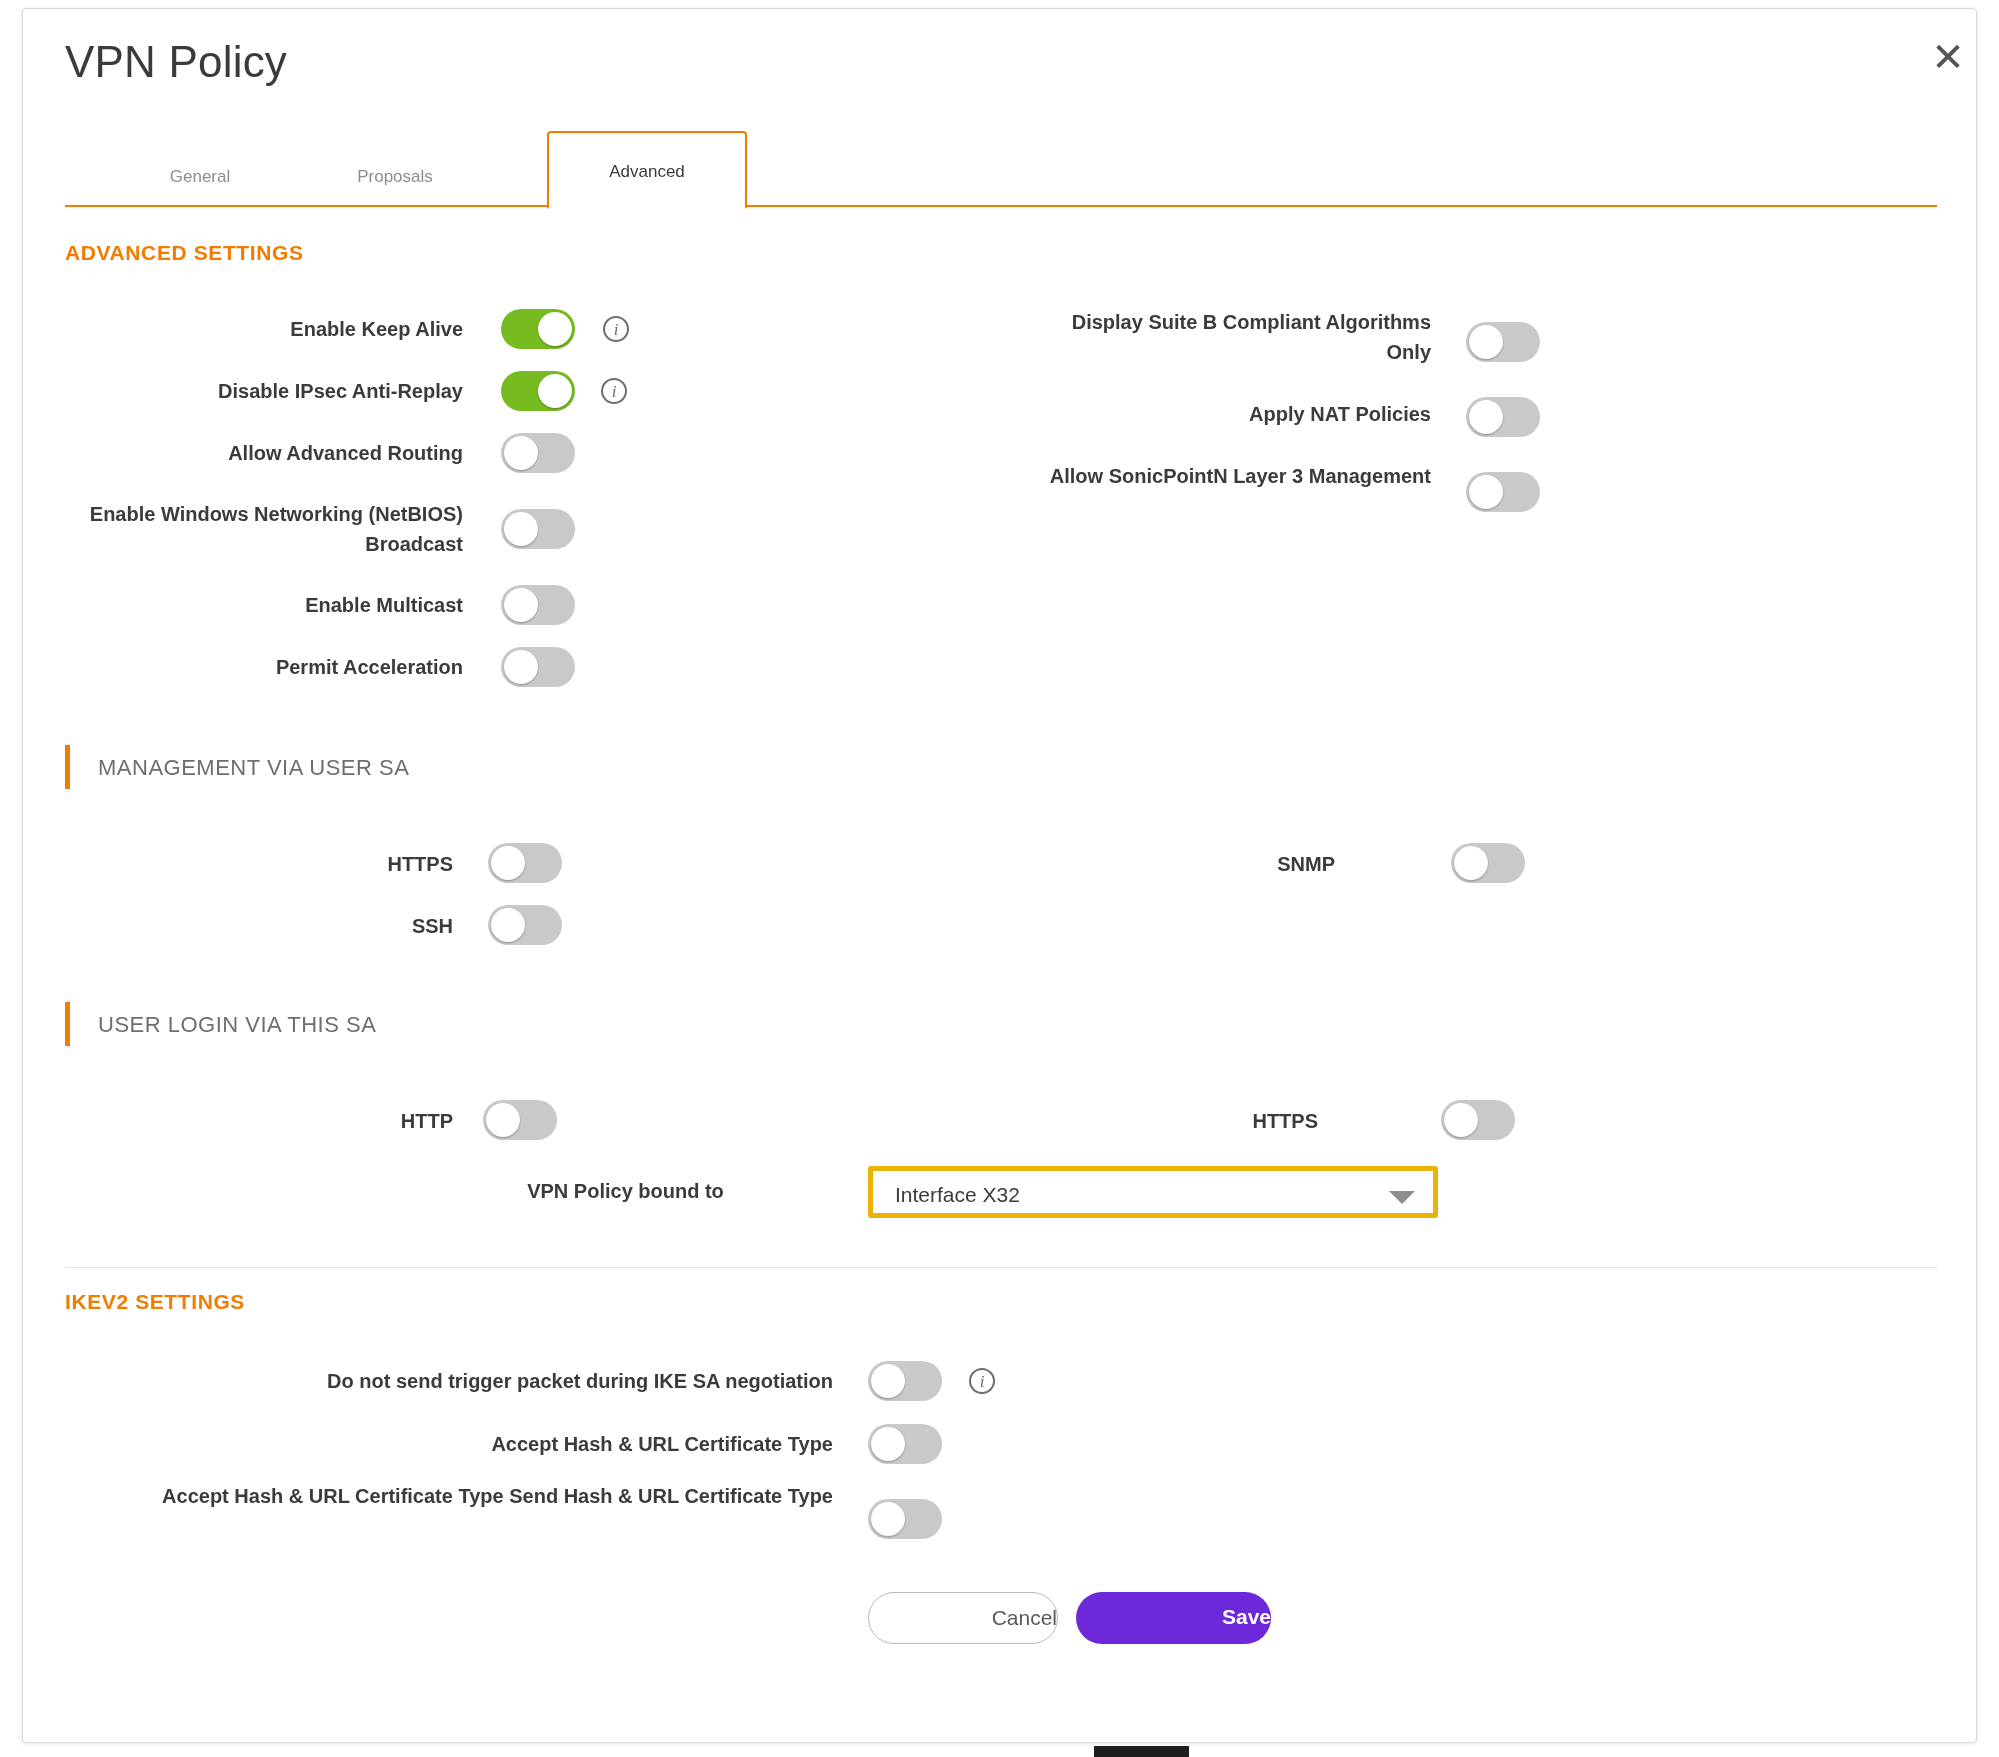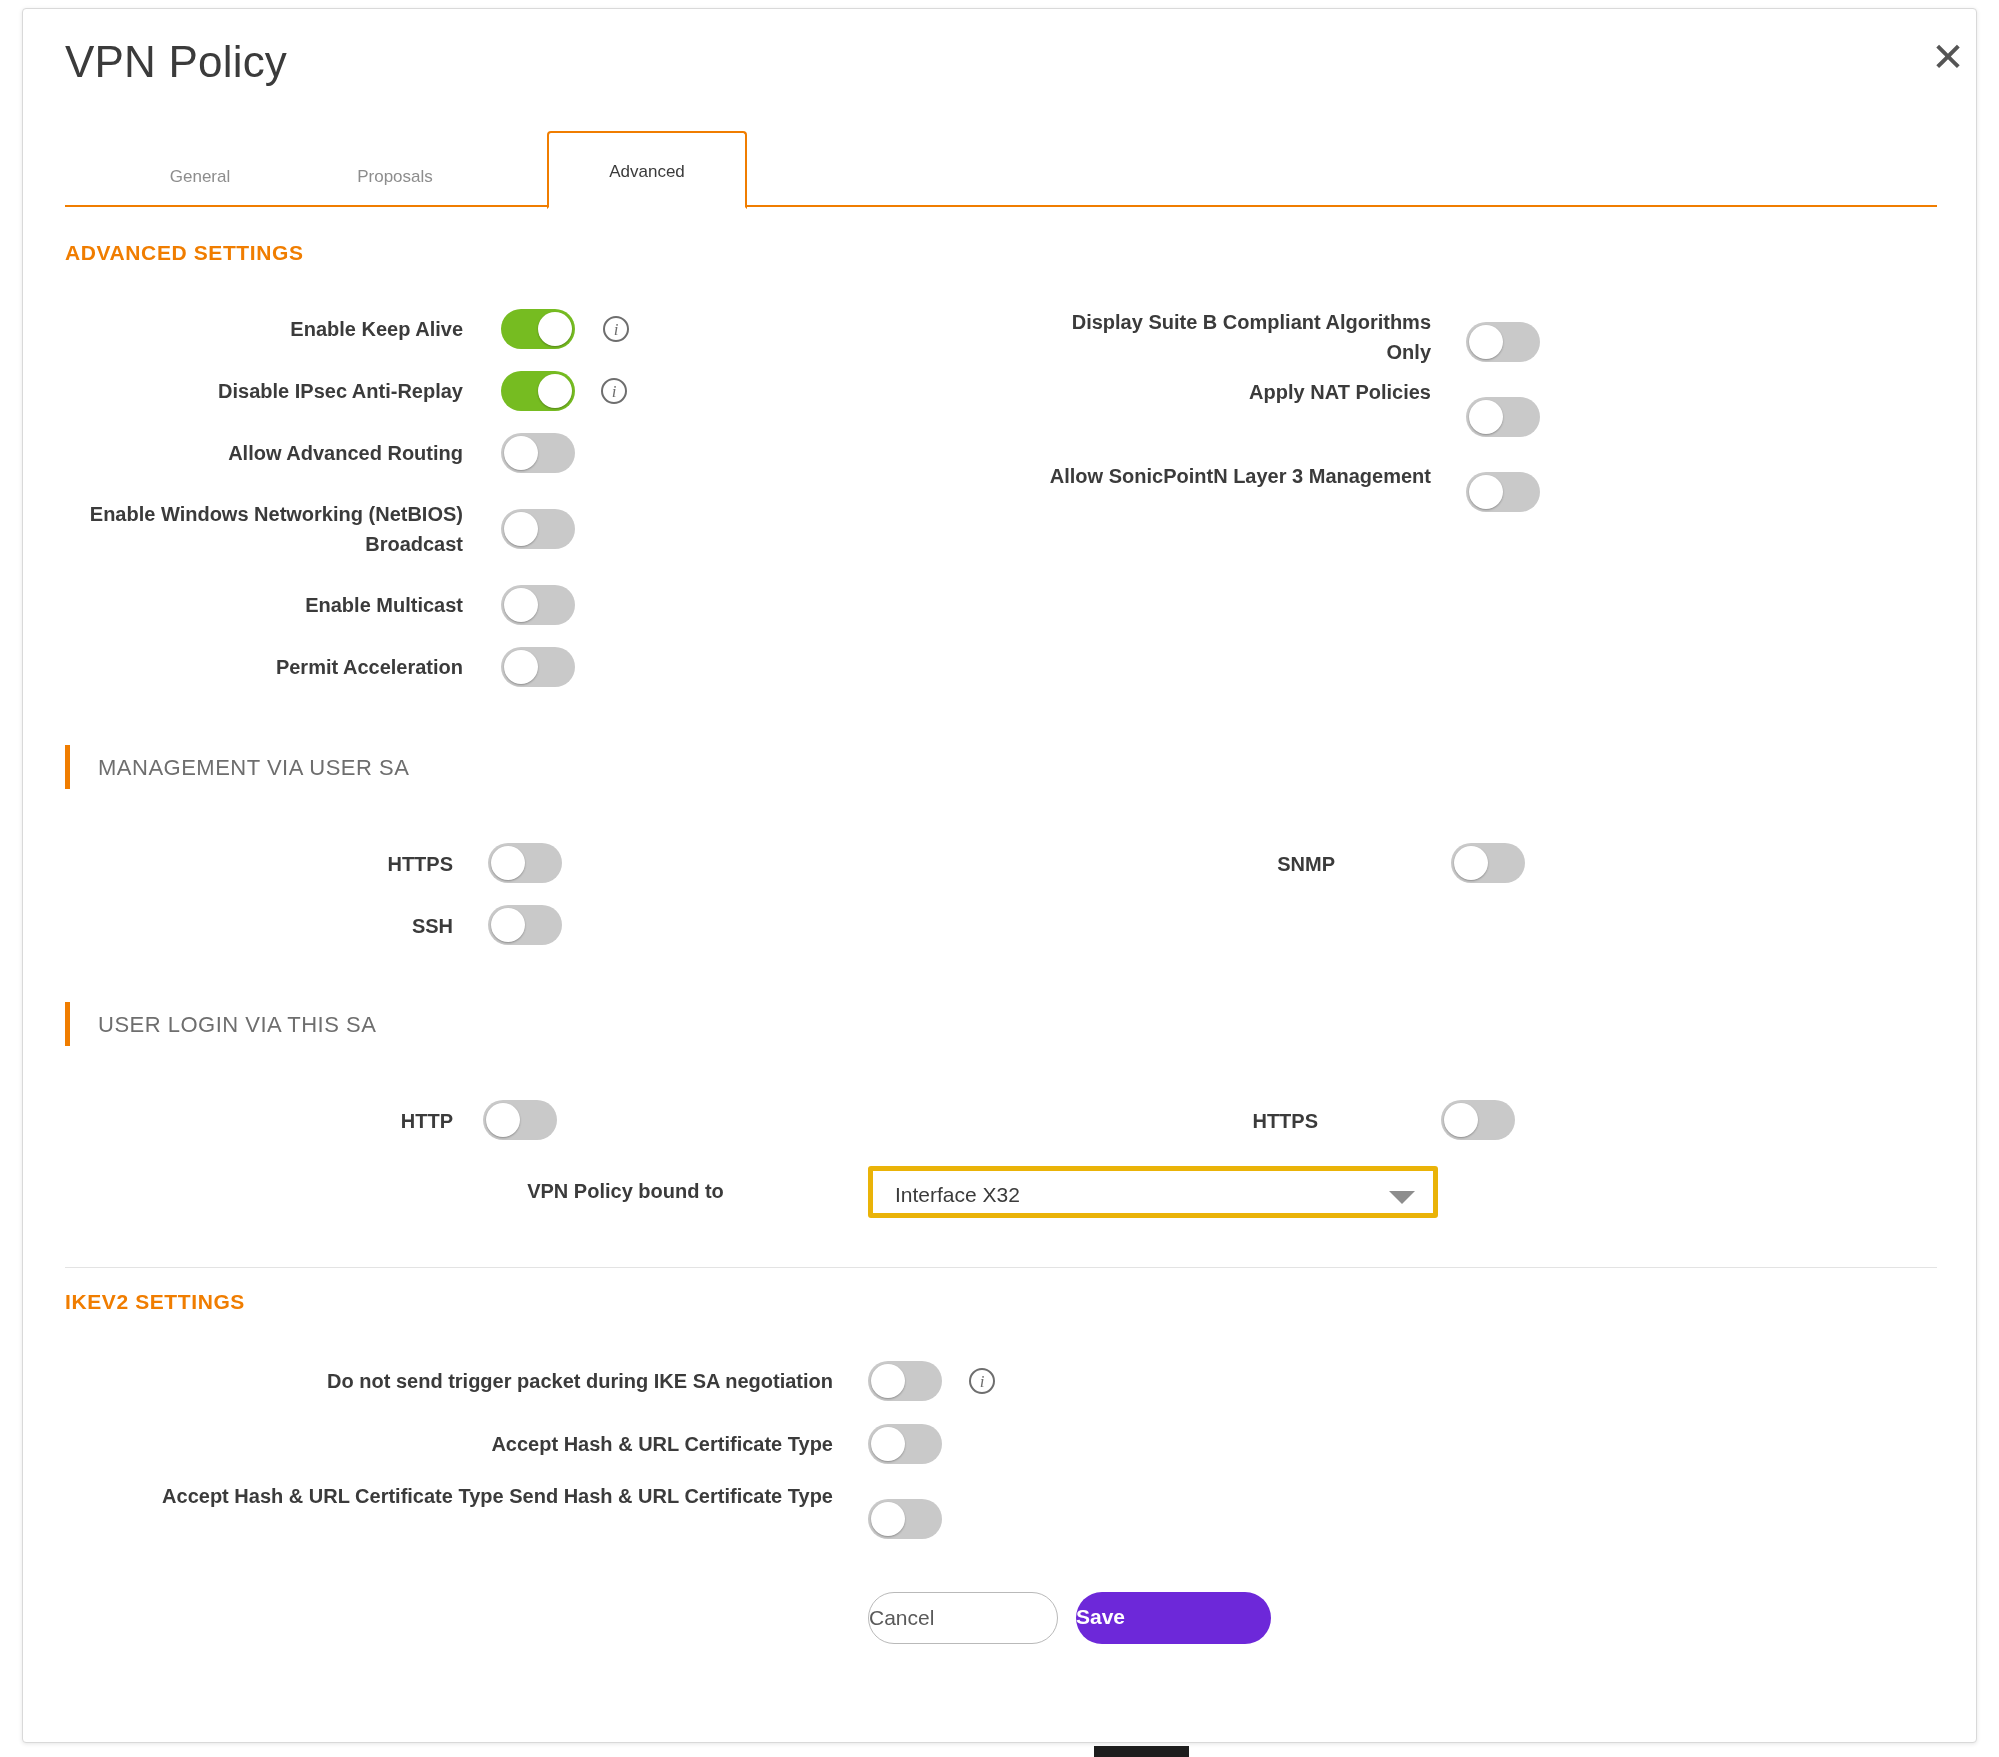--- a/index.html
+++ b/index.html
@@ -185,21 +185,21 @@
     width: 1872px;
     height: 1px;
     background: #e3e3e3;
   }
   
   .btn {
     position: absolute;
     height: 52px;
     border-radius: 26px;
     font-size: 21px;
-    text-align: left;
+    text-align: right;
     line-height: 50px;
     cursor: pointer;
   }
   .btn-cancel {
     left: 845px;
     top: 1583px;
     width: 190px;
     border: 1px solid #b9b9b9;
     background: #ffffff;
     color: #5a5a5a;
@@ -262,21 +262,21 @@
         <div class="knob"></div>
       </div>
     <div class="toggle" style="left:478px; top:576px;">
         <div class="knob"></div>
       </div>
     <div class="toggle" style="left:478px; top:638px;">
         <div class="knob"></div>
       </div>
 
     <div class="lbl" style="left:1000px; top:298px; width:408px;">Display Suite B Compliant Algorithms Only</div>
-    <div class="lbl" style="left:1000px; top:368px; width:408px;">Apply NAT Policies</div>
+    <div class="lbl" style="left:1000px; top:390px; width:408px;">Apply NAT Policies</div>
     <div class="lbl" style="left:1000px; top:452px; width:408px;">Allow SonicPointN Layer 3 Management</div>
 
     <div class="toggle" style="left:1443px; top:313px;">
         <div class="knob"></div>
       </div>
     <div class="toggle" style="left:1443px; top:388px;">
         <div class="knob"></div>
       </div>
     <div class="toggle" style="left:1443px; top:463px;">
         <div class="knob"></div>

